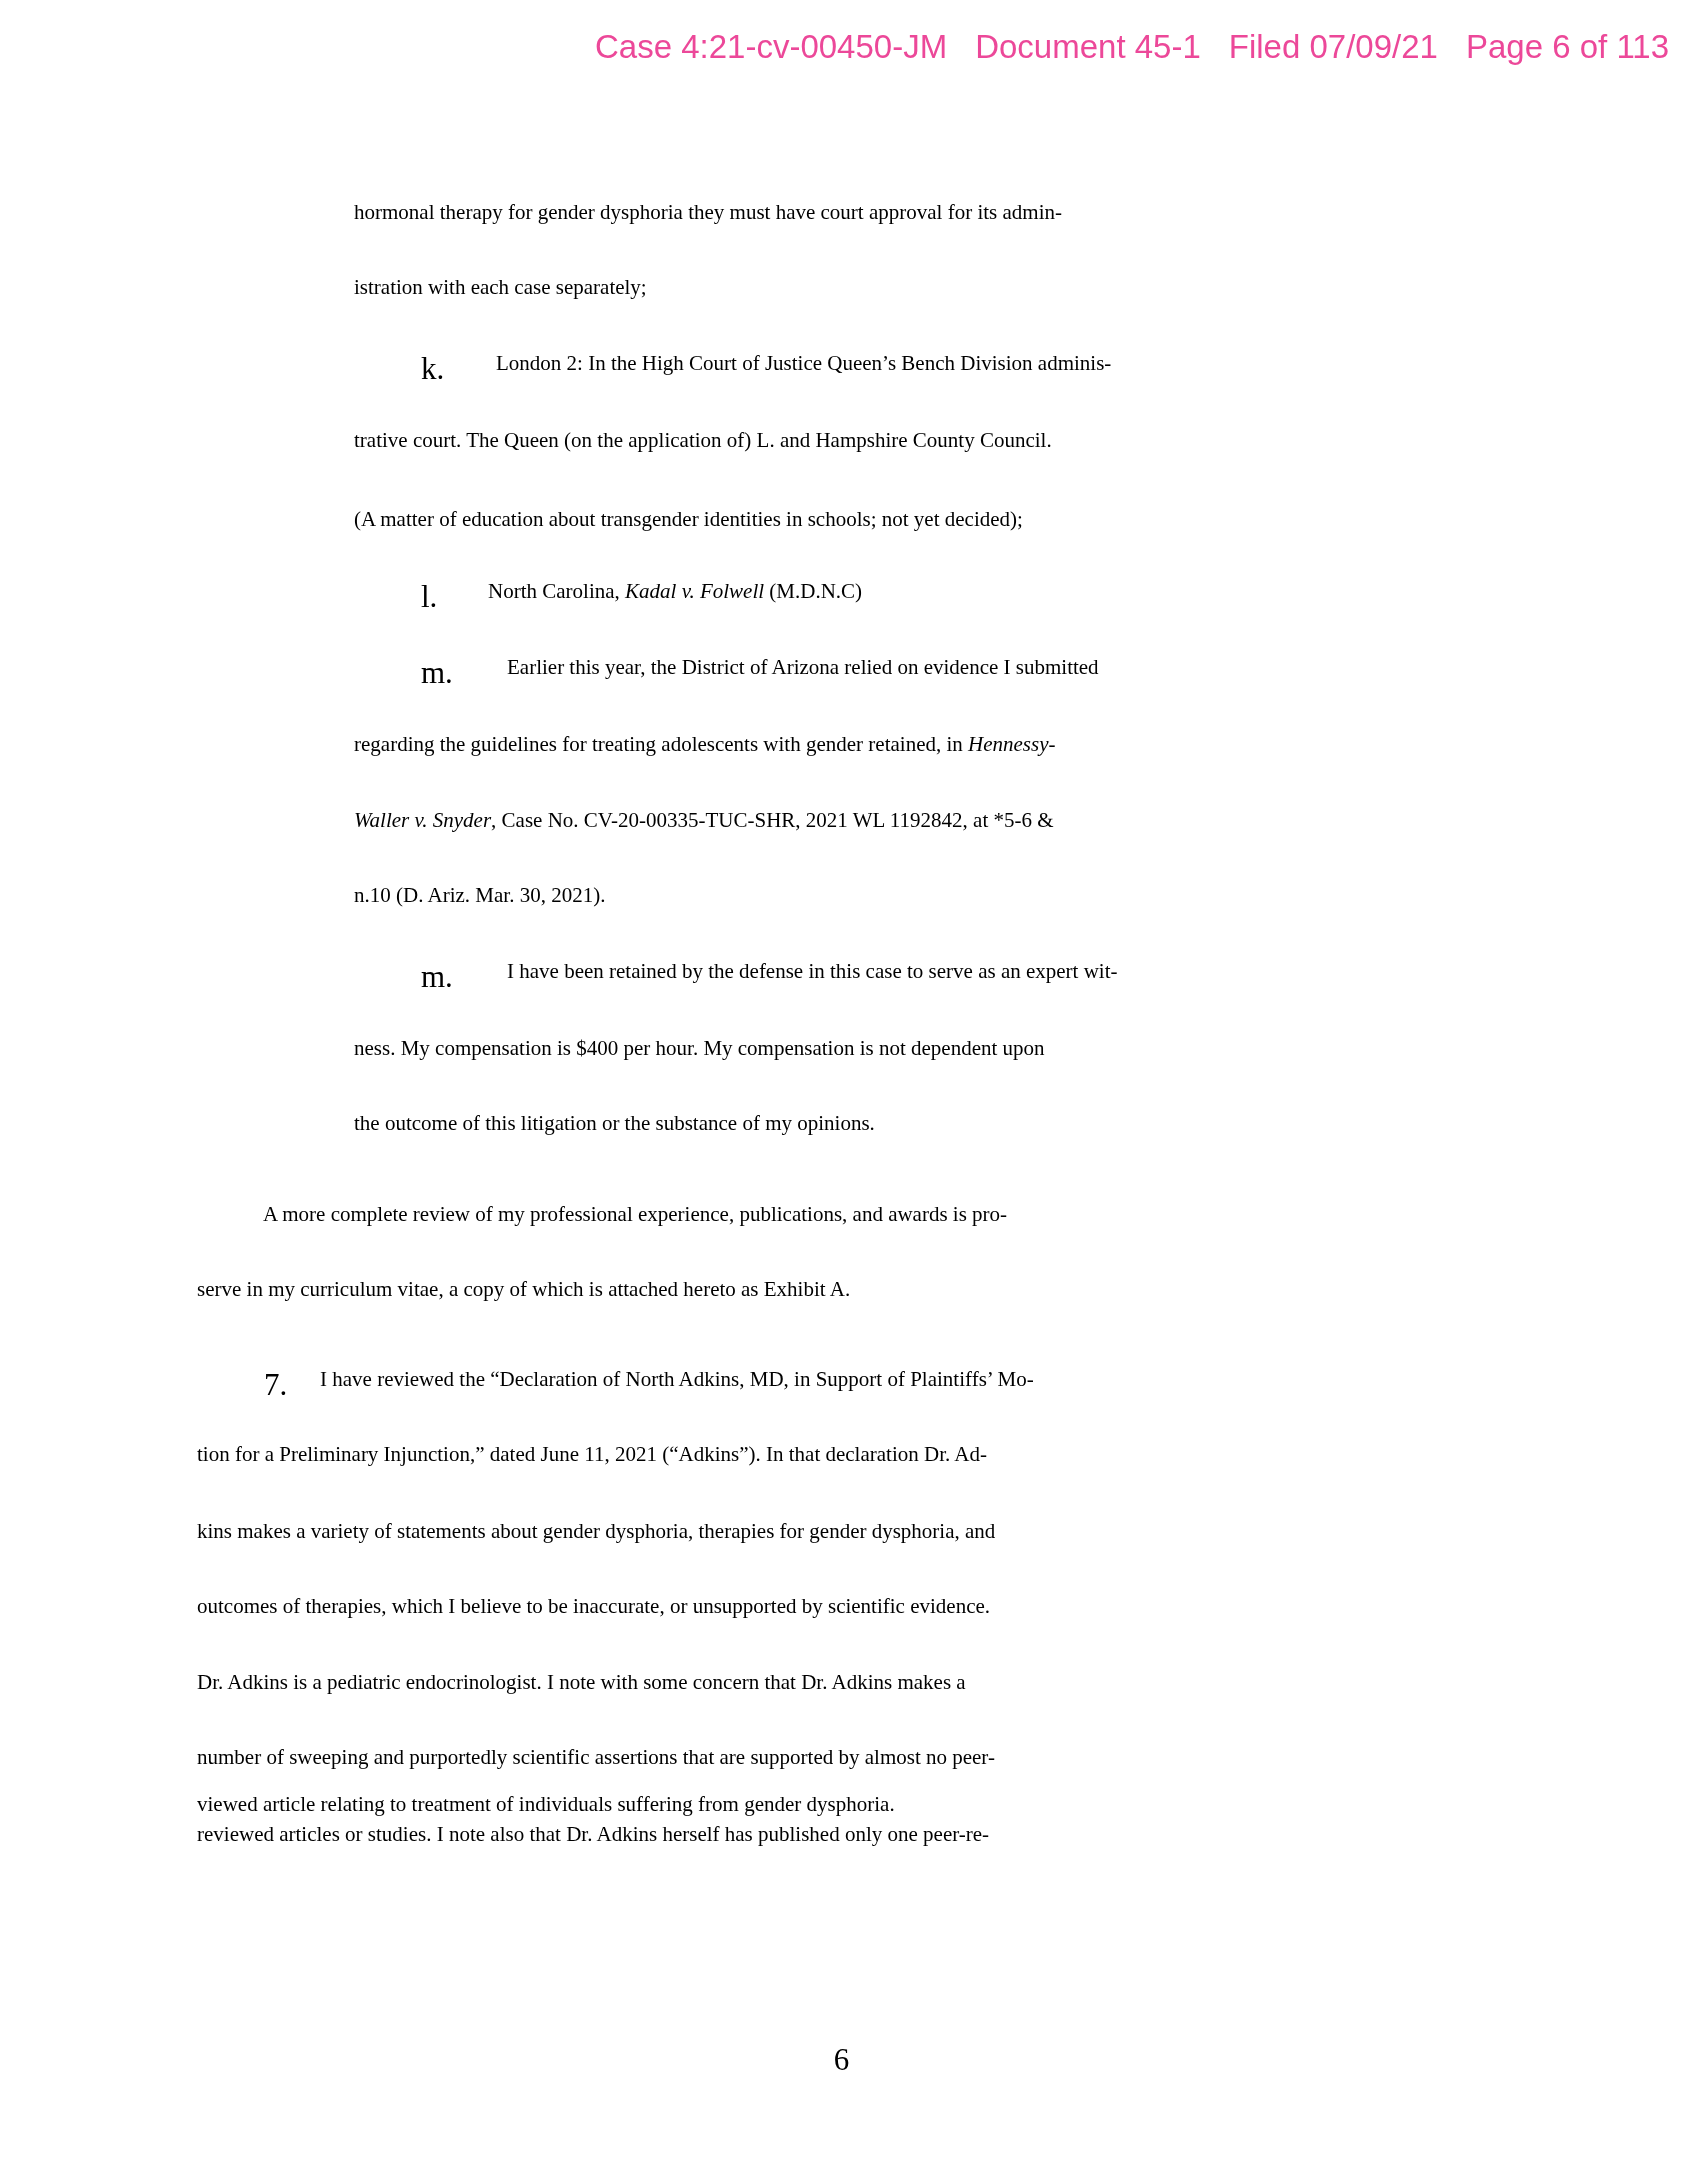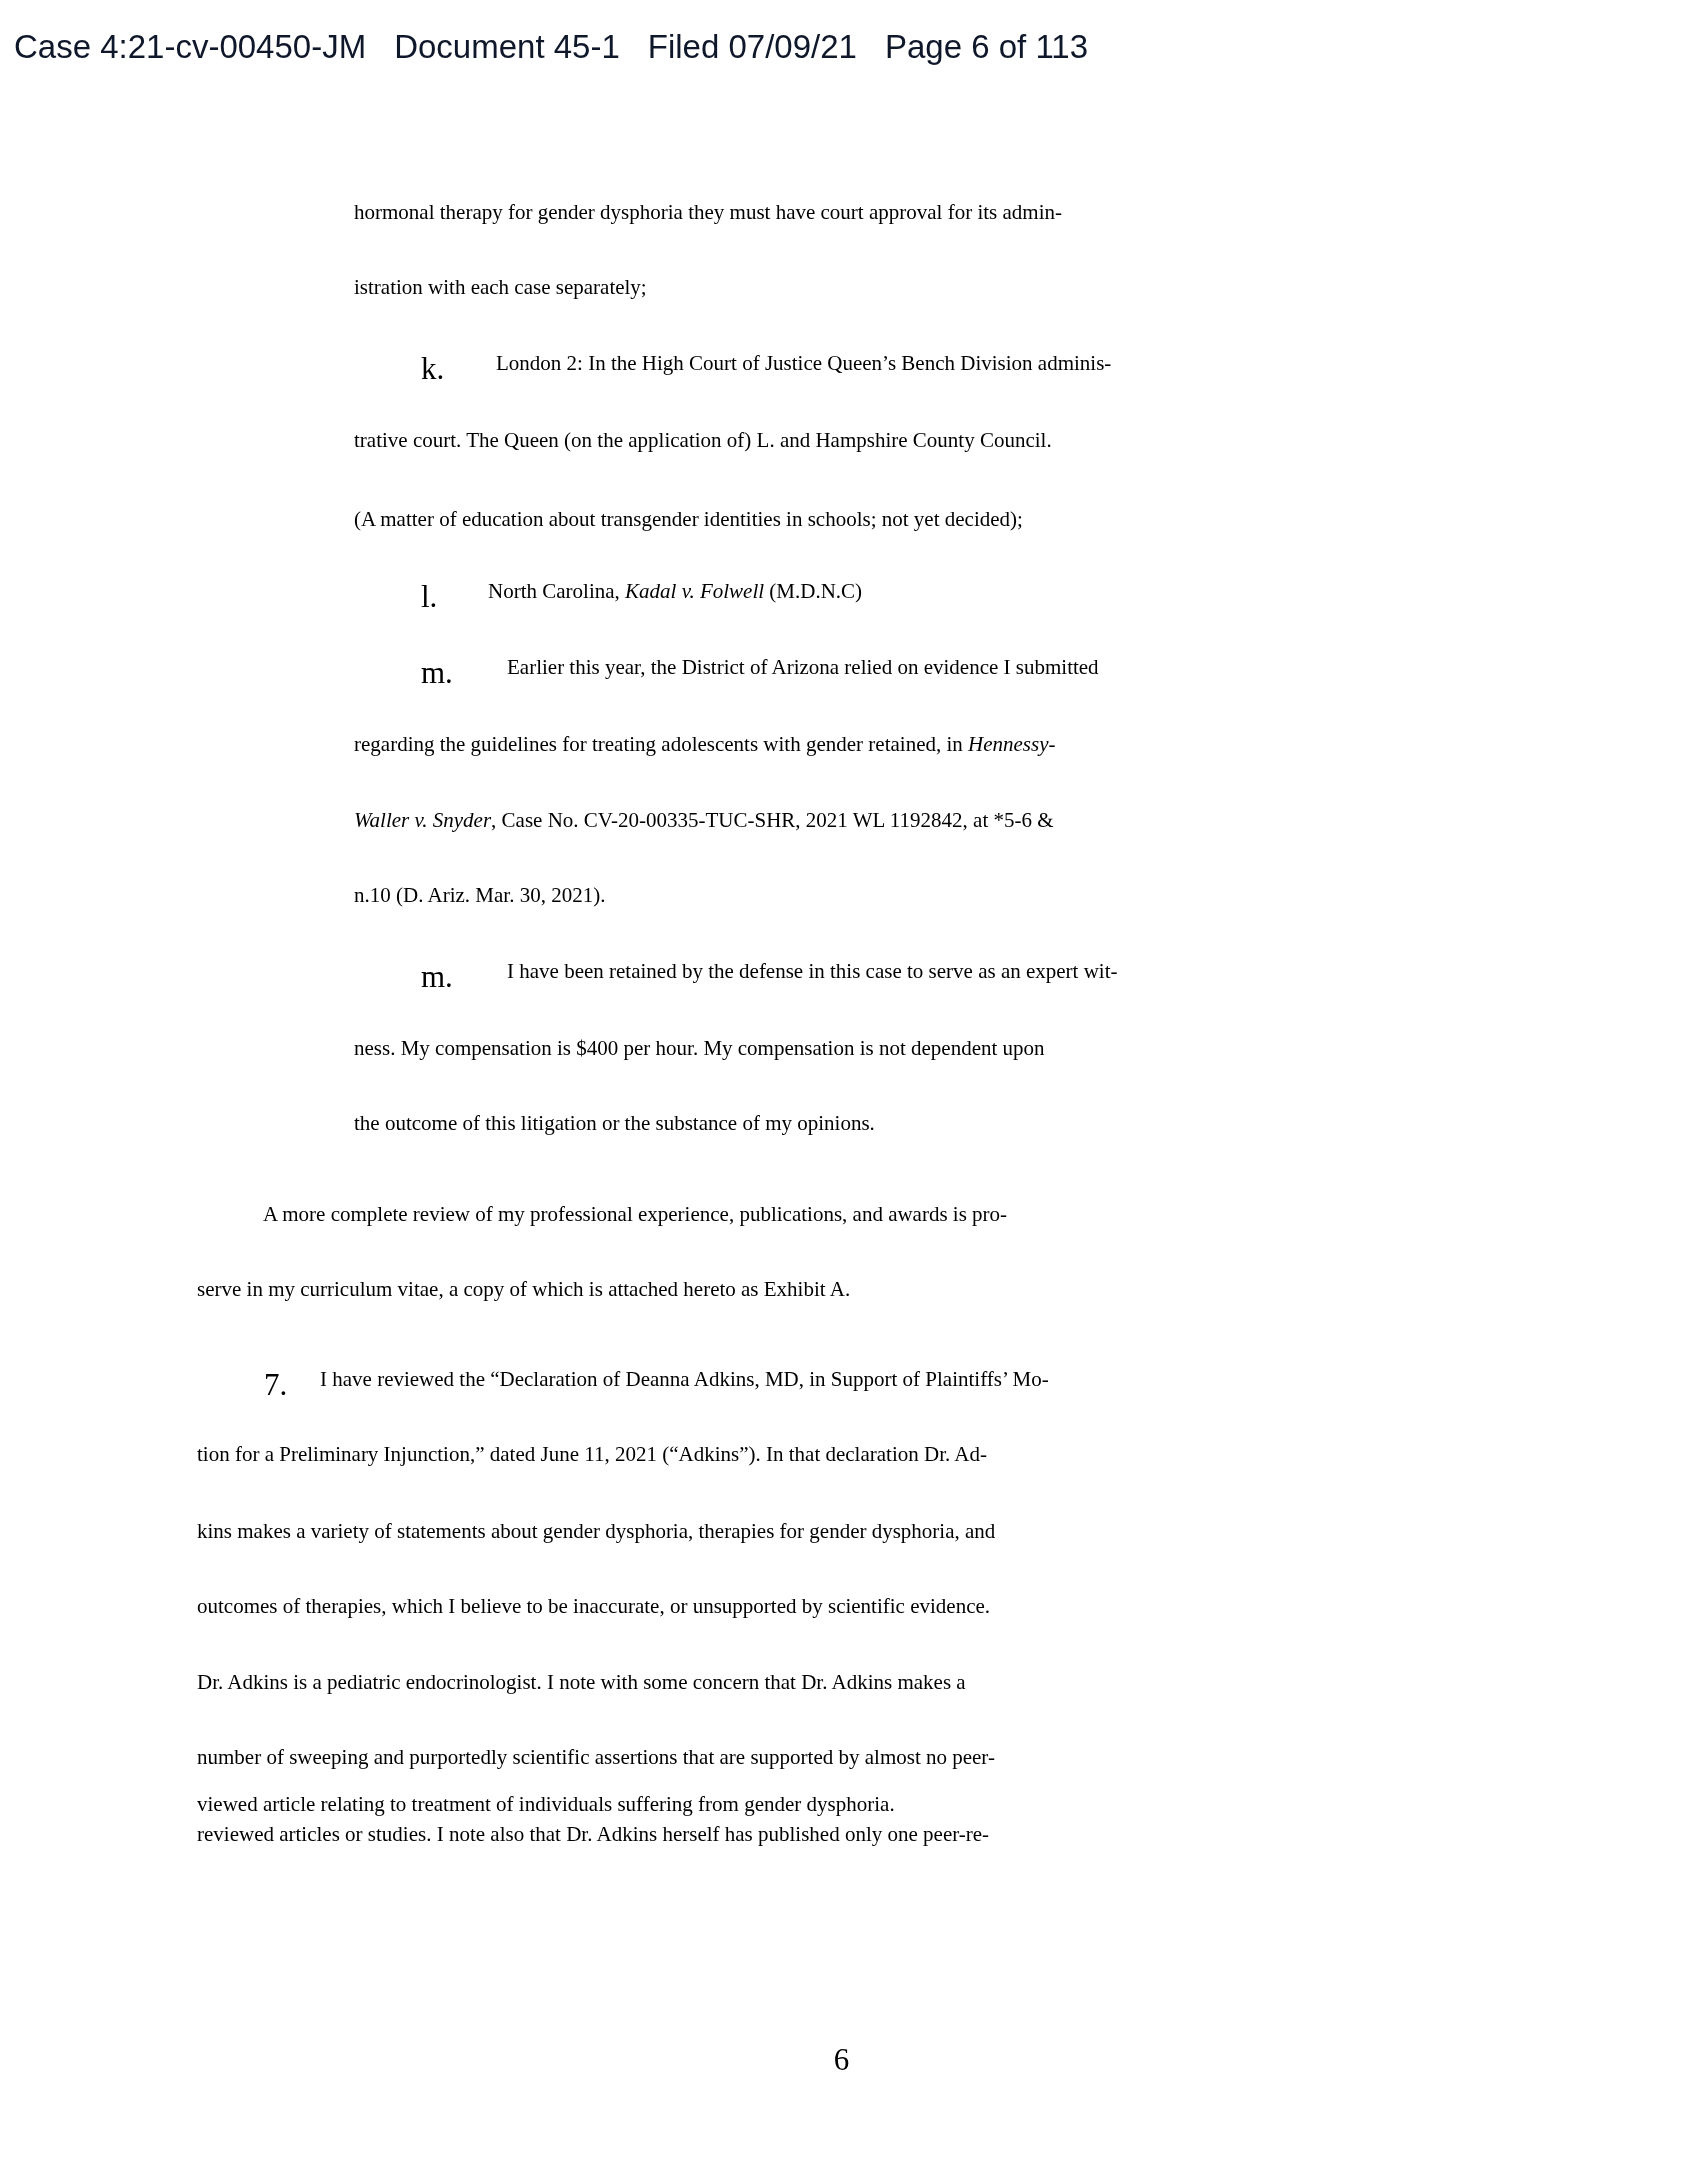--- a/index.html
+++ b/index.html
@@ -13,24 +13,24 @@
       position: relative;
       overflow: hidden;
       font-family: "Liberation Serif", "DejaVu Serif", serif;
       color: #000000;
     }
     .stamp {
       position: absolute;
       top: 28px;
       left: 0;
       width: 1683px;
-      text-align: left;
+      text-align: right;
       font-family: "Liberation Sans", "DejaVu Sans", sans-serif;
       font-size: 33px;
-      color: #0f172a;
+      color: #ec4899;
       letter-spacing: 0px;
       white-space: pre;
     }
     .stamp span { margin: 0 14px; }
     .line {
       position: absolute;
       font-size: 21px;
       white-space: nowrap;
       line-height: 1;
     }
@@ -75,21 +75,21 @@
 
 <div class="label" style="top:961px;left:421px">m.</div>
 <div class="line" style="top:961px;left:507px">I have been retained by the defense in this case to serve as an expert wit-</div>
 <div class="line ind" style="top:1038px">ness.  My compensation is $400 per hour.  My compensation is not dependent upon</div>
 <div class="line ind" style="top:1113px">the outcome of this litigation or the substance of my opinions.</div>
 
 <div class="line" style="top:1204px;left:263px">A more complete review of my professional experience, publications, and awards is pro-</div>
 <div class="line full" style="top:1279px">serve in my curriculum vitae, a copy of which is attached hereto as Exhibit A.</div>
 
 <div class="label" style="top:1369px;left:264px">7.</div>
-<div class="line" style="top:1369px;left:320px">I have reviewed the “Declaration of Deanna Adkins, MD, in Support of Plaintiffs’ Mo-</div>
+<div class="line" style="top:1369px;left:320px">I have reviewed the “Declaration of North Adkins, MD, in Support of Plaintiffs’ Mo-</div>
 <div class="line full" style="top:1444px">tion for a Preliminary Injunction,” dated June 11, 2021 (“Adkins”).  In that declaration Dr. Ad-</div>
 <div class="line full" style="top:1521px">kins makes a variety of statements about gender dysphoria, therapies for gender dysphoria, and</div>
 <div class="line full" style="top:1596px">outcomes of therapies, which I believe to be inaccurate, or unsupported by scientific evidence.</div>
 <div class="line full" style="top:1672px">Dr. Adkins is a pediatric endocrinologist.  I note with some concern that Dr. Adkins makes a</div>
 <div class="line full" style="top:1747px">number of sweeping and purportedly scientific assertions that are supported by almost no peer-</div>
 <div class="line full" style="top:1824px">reviewed articles or studies.  I note also that Dr. Adkins herself has published only one peer-re-</div>
 <div class="line full" style="top:1794px">viewed article relating to treatment of individuals suffering from gender dysphoria.</div>
 
 <div class="pagenum">6</div>
 

